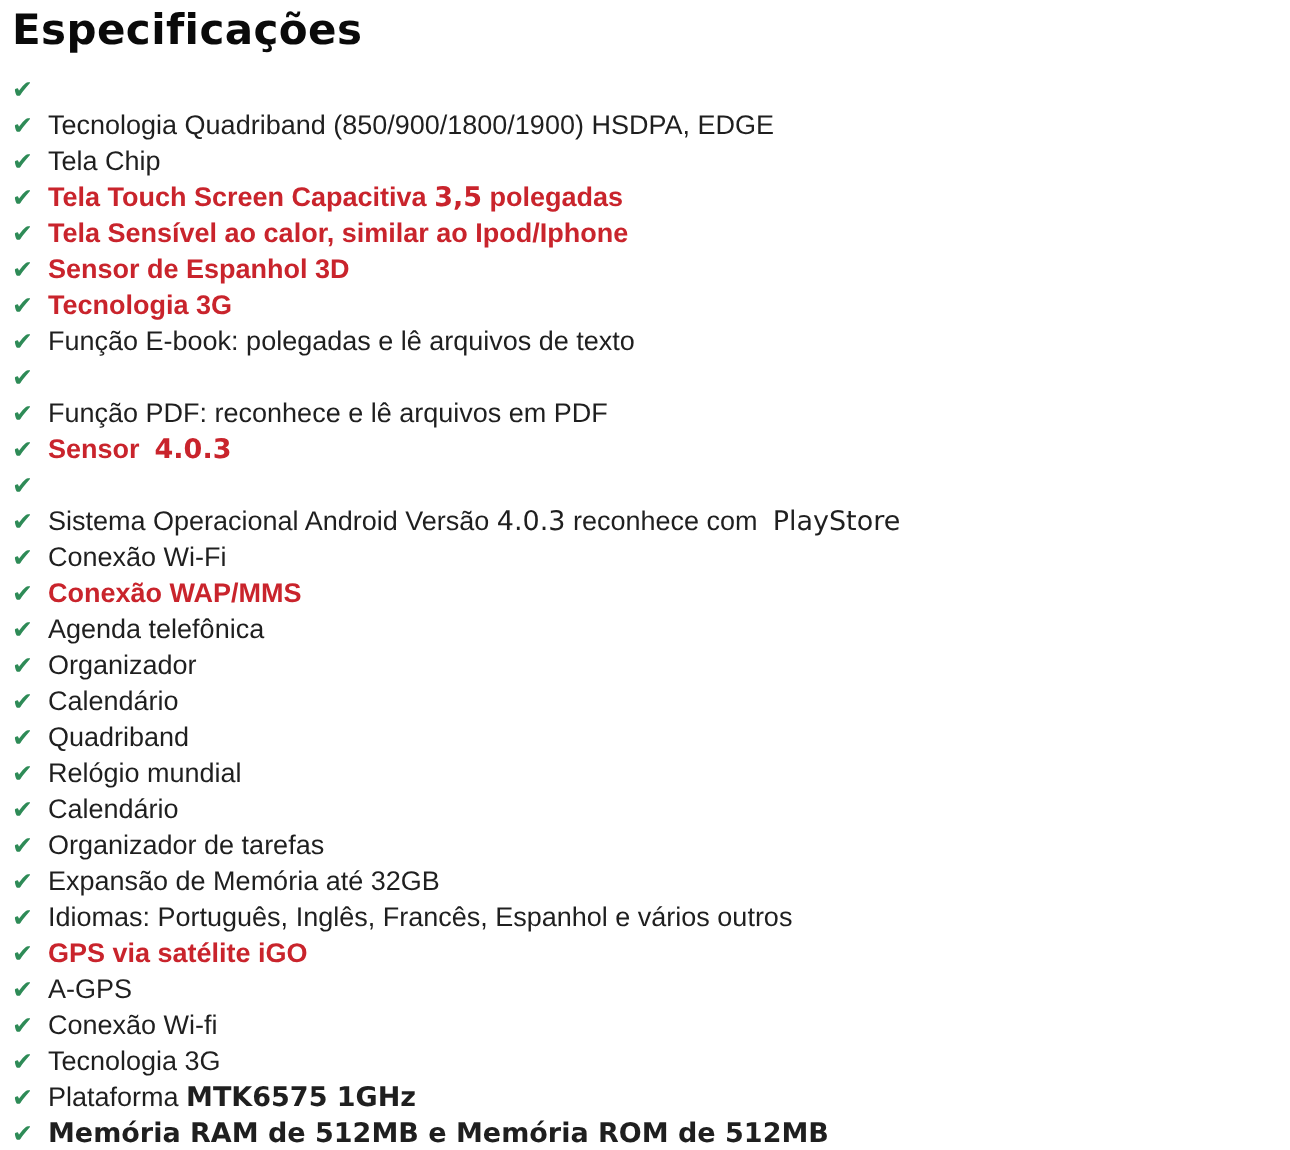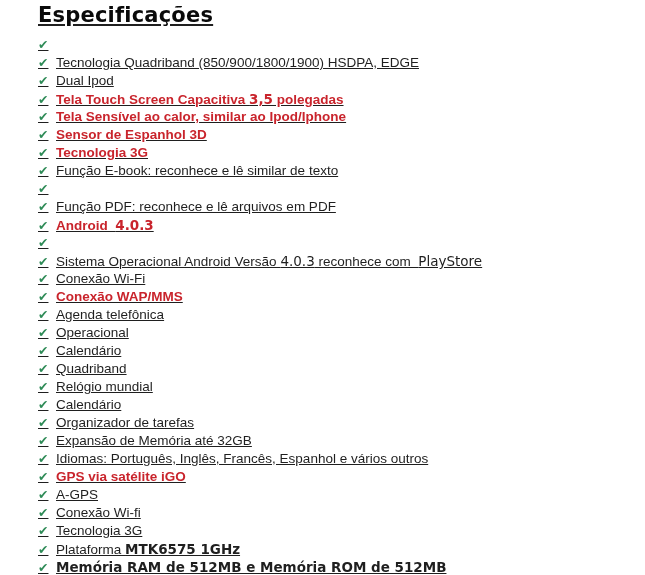--- a/index.html
+++ b/index.html
@@ -8,21 +8,21 @@
     --black:#1f1f1f;
   }
   html,body{margin:0;padding:0;}
   body{
     width:645px;height:575px;
     background:#ffffff;
     font-family:"Liberation Sans",sans-serif;
     color:var(--black);
     overflow:hidden;
   }
-  .sheet{padding:3px 10px 0 38px;text-decoration:underline;}
+  .sheet{padding:3px 10px 0 6px;}
   .title{
     font-family:"DejaVu Sans","Liberation Sans",sans-serif;
     font-size:21px;
     font-weight:bold;
     color:#0a0a0a;
     letter-spacing:0.2px;
     margin:0 0 9px 0;
   }
   ul.spec-list{list-style:none;margin:0;padding:0;}
   ul.spec-list li{
@@ -46,35 +46,35 @@
   .seg.bold{font-weight:bold;font-family:"DejaVu Sans",sans-serif;}
 </style>
 </head>
 <body>
 
 <div class="sheet">
   <h1 class="title">Especificações</h1>
   <ul class="spec-list" id="spec-list">
       <li><span class="check">✔</span></li>
       <li><span class="check">✔</span><span class="text"><span class="seg">Tecnologia Quadriband (850/900/1800/1900) HSDPA, EDGE</span></span></li>
-      <li><span class="check">✔</span><span class="text"><span class="seg">Dual Ipod</span></span></li>
+      <li><span class="check">✔</span><span class="text"><span class="seg">Tela Chip</span></span></li>
       <li class="red bold"><span class="check">✔</span><span class="text"><span class="seg">Tela Touch Screen Capacitiva </span><span class="seg alt">3,5</span><span class="seg"> polegadas</span></span></li>
       <li class="red bold"><span class="check">✔</span><span class="text"><span class="seg">Tela Sensível ao calor, similar ao Ipod/Iphone</span></span></li>
       <li class="red bold"><span class="check">✔</span><span class="text"><span class="seg">Sensor de Espanhol 3D</span></span></li>
       <li class="red bold"><span class="check">✔</span><span class="text"><span class="seg">Tecnologia 3G</span></span></li>
-      <li><span class="check">✔</span><span class="text"><span class="seg">Função E-book: reconhece e lê similar de texto</span></span></li>
+      <li><span class="check">✔</span><span class="text"><span class="seg">Função E-book: polegadas e lê arquivos de texto</span></span></li>
       <li><span class="check">✔</span></li>
       <li><span class="check">✔</span><span class="text"><span class="seg">Função PDF: reconhece e lê arquivos em PDF</span></span></li>
-      <li class="red bold"><span class="check">✔</span><span class="text"><span class="seg">Android  </span><span class="seg alt">4.0.3</span></span></li>
+      <li class="red bold"><span class="check">✔</span><span class="text"><span class="seg">Sensor  </span><span class="seg alt">4.0.3</span></span></li>
       <li><span class="check">✔</span></li>
       <li><span class="check">✔</span><span class="text"><span class="seg">Sistema Operacional Android Versão </span><span class="seg alt">4.0.3</span><span class="seg"> reconhece com  </span><span class="seg alt">PlayStore</span></span></li>
       <li><span class="check">✔</span><span class="text"><span class="seg">Conexão Wi-Fi</span></span></li>
       <li class="red bold"><span class="check">✔</span><span class="text"><span class="seg">Conexão WAP/MMS</span></span></li>
       <li><span class="check">✔</span><span class="text"><span class="seg">Agenda telefônica</span></span></li>
-      <li><span class="check">✔</span><span class="text"><span class="seg">Operacional</span></span></li>
+      <li><span class="check">✔</span><span class="text"><span class="seg">Organizador</span></span></li>
       <li><span class="check">✔</span><span class="text"><span class="seg">Calendário</span></span></li>
       <li><span class="check">✔</span><span class="text"><span class="seg">Quadriband</span></span></li>
       <li><span class="check">✔</span><span class="text"><span class="seg">Relógio mundial</span></span></li>
       <li><span class="check">✔</span><span class="text"><span class="seg">Calendário</span></span></li>
       <li><span class="check">✔</span><span class="text"><span class="seg">Organizador de tarefas</span></span></li>
       <li><span class="check">✔</span><span class="text"><span class="seg">Expansão de Memória até 32GB</span></span></li>
       <li><span class="check">✔</span><span class="text"><span class="seg">Idiomas: Português, Inglês, Francês, Espanhol e vários outros</span></span></li>
       <li class="red bold"><span class="check">✔</span><span class="text"><span class="seg">GPS via satélite iGO</span></span></li>
       <li><span class="check">✔</span><span class="text"><span class="seg">A-GPS</span></span></li>
       <li><span class="check">✔</span><span class="text"><span class="seg">Conexão Wi-fi</span></span></li>

